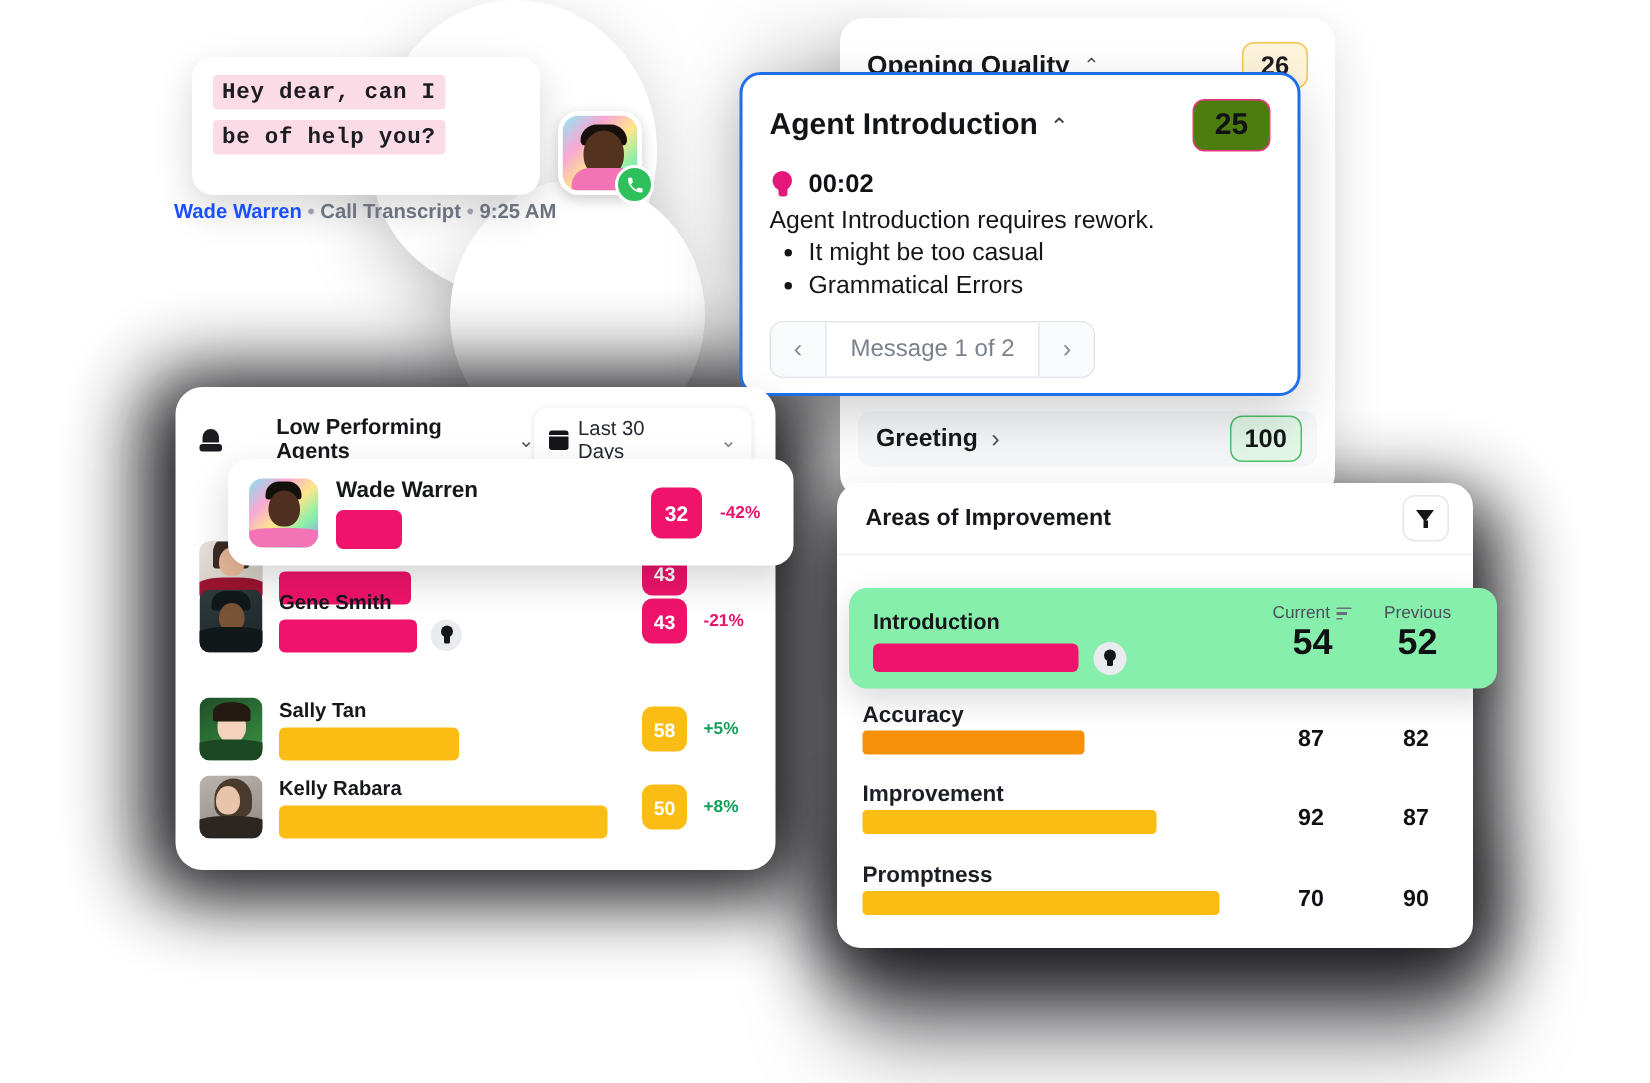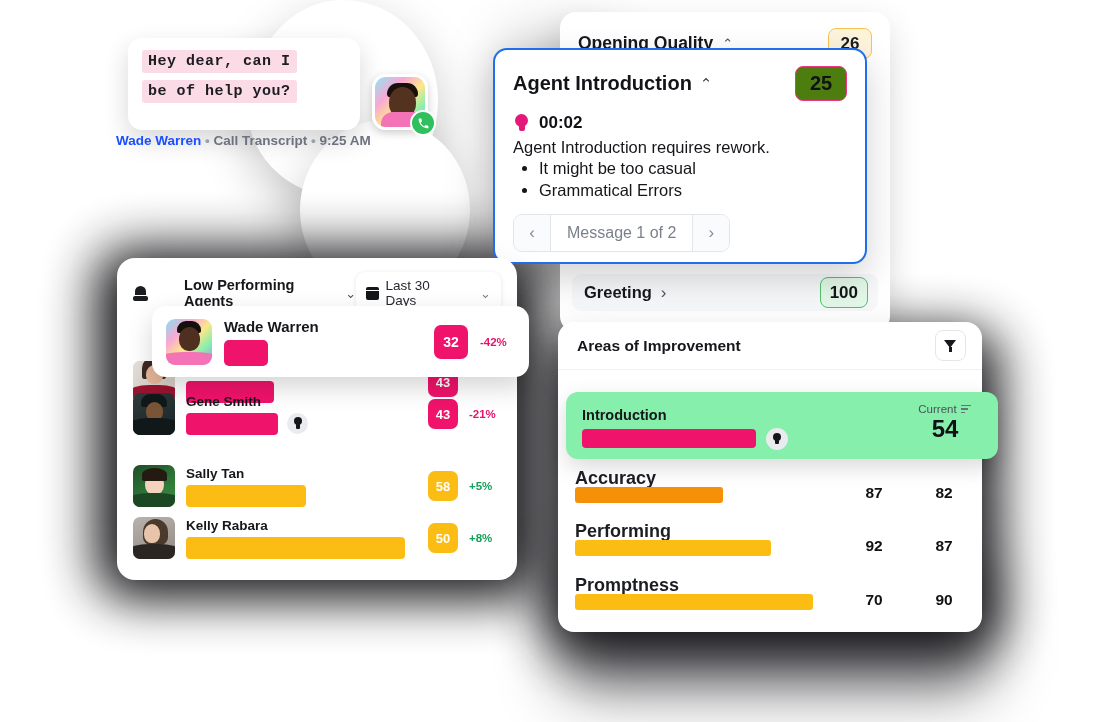--- a/index.html
+++ b/index.html
@@ -347,21 +347,21 @@
   .sort-ic i:nth-child(1){ top:0; width:10px; }
   .sort-ic i:nth-child(2){ top:3.5px; width:7px; }
   .sort-ic i:nth-child(3){ top:7px; width:4px; }
 
   .metric-row {
     position: absolute; left: 575px;
     width: 400px; height: 48px;
   }
   .metric-row .m-name {
     position: absolute; top: 0; left: 0;
-    font-size: 18px; font-weight: 700; color: #1c1e23;
+    font-size: 15px; font-weight: 700; color: #1c1e23;
   }
   .metric-row .m-bar {
     position: absolute; top: 19px; left: 0; height: 16px; border-radius: 3px;
   }
   .metric-row .m-cur, .metric-row .m-prev {
     position: absolute; top: 16px;
     font-size: 15.5px; font-weight: 700; color: #101114;
     width: 44px; text-align: center;
   }
   .metric-row .m-cur  { left: 277px; }
@@ -585,31 +585,37 @@
       <div class="col-head">
         <span>Current</span>
         <span class="sort-ic">
             <i></i>
             <i></i>
             <i></i>
           </span>
       </div>
       <div class="col-val">54</div>
     </div>
+    <div class="col-wrap">
+      <div class="col-head">
+        <span>Previous</span>
+      </div>
+      <div class="col-val">52</div>
+    </div>
   </div>
 
   <div class="metric-row" style="top:468px;">
     <span class="m-name">Accuracy</span>
     <span class="m-bar bar-orange" style="width:37%;"></span>
     <span class="m-cur">87</span>
     <span class="m-prev">82</span>
   </div>
 
   <div class="metric-row" style="top:521px;">
-    <span class="m-name">Performing</span>
+    <span class="m-name">Improvement</span>
     <span class="m-bar bar-amber2" style="width:49%;"></span>
     <span class="m-cur">92</span>
     <span class="m-prev">87</span>
   </div>
 
   <div class="metric-row" style="top:575px;">
     <span class="m-name">Promptness</span>
     <span class="m-bar bar-amber2" style="width:59.5%;"></span>
     <span class="m-cur">70</span>
     <span class="m-prev">90</span>

